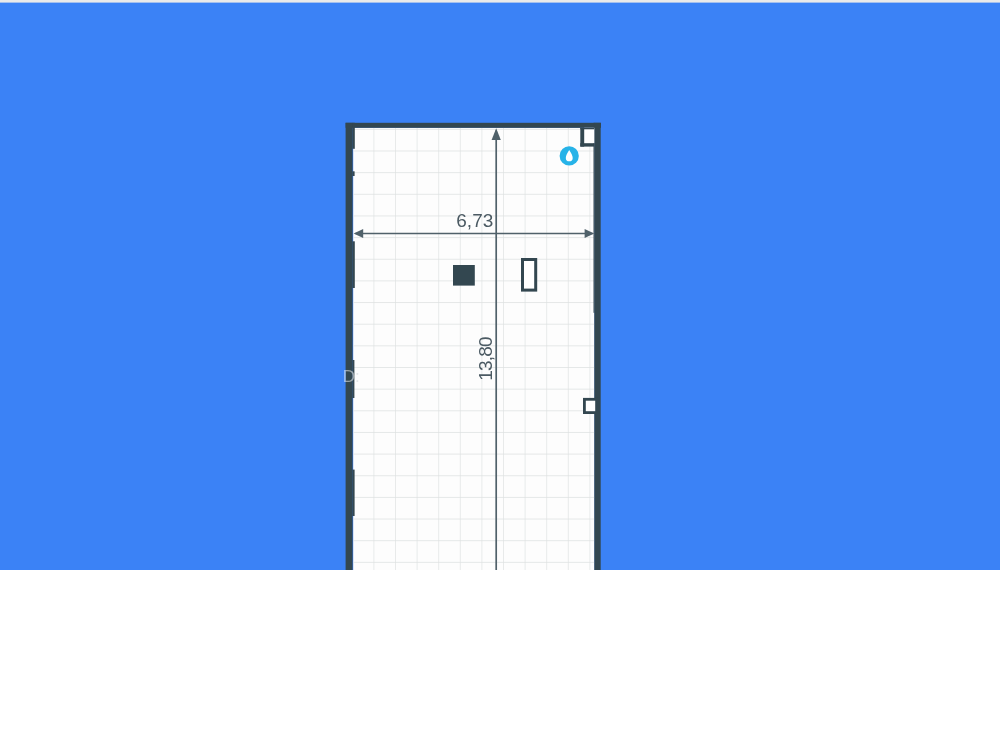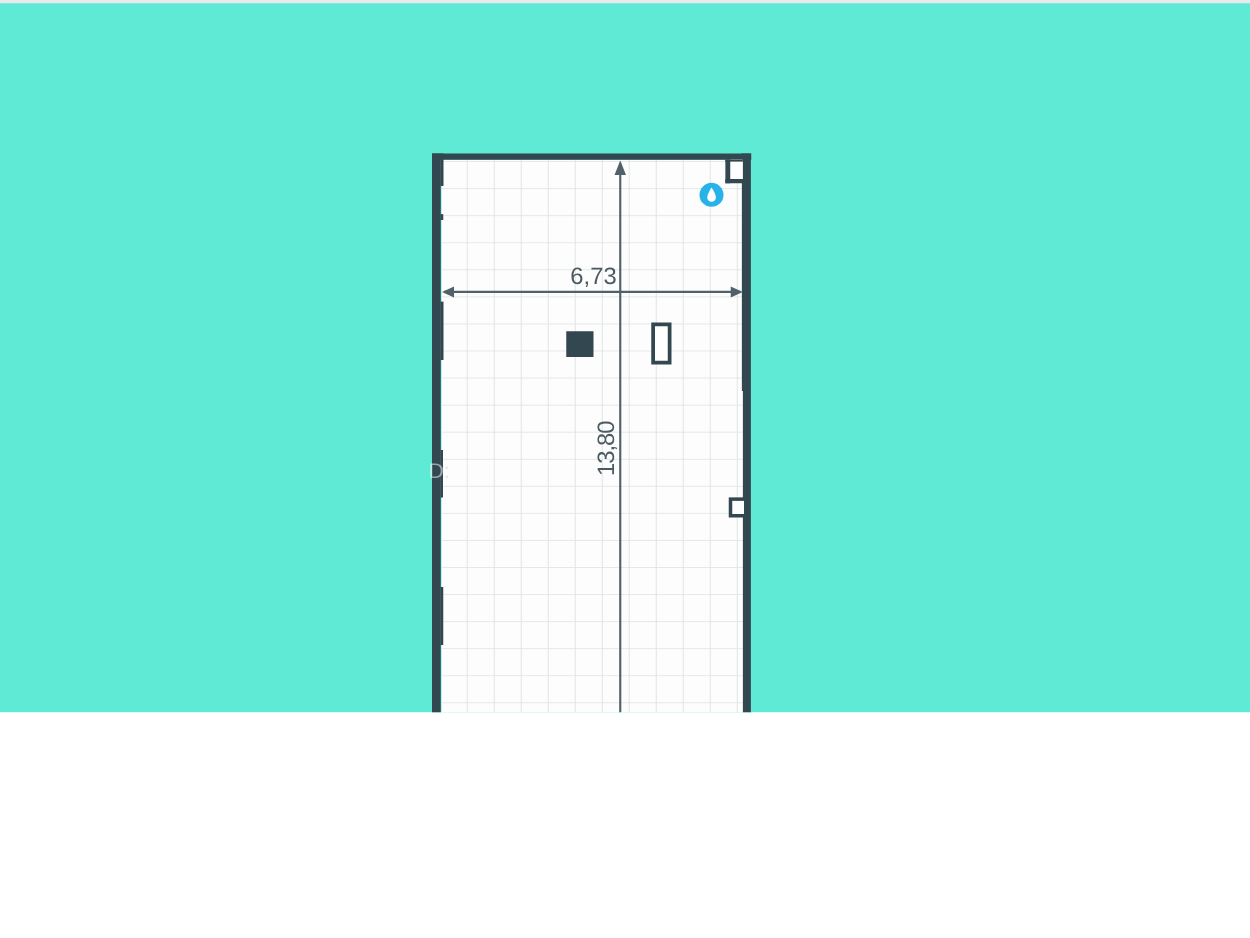--- a/index.html
+++ b/index.html
@@ -1,16 +1,16 @@
 <!DOCTYPE html>
 <html><head>
 <meta charset="utf-8">
 <style>
   html,body{margin:0;padding:0;background:#ffffff;}
-  #stage{position:relative;width:1000px;height:570px;background:#5eead4;overflow:hidden;
+  #stage{position:relative;width:1000px;height:570px;background:#3b82f6;overflow:hidden;
          font-family:"Liberation Sans", sans-serif;}
   svg{position:absolute;left:0;top:0;}
 </style>
 </head>
 <body>
 <div id="stage">
 <svg width="1000" height="750" viewBox="0 0 1000 750">
   <defs>
     <pattern id="grid" x="351.8" y="128.85" width="21.6" height="21.65" patternUnits="userSpaceOnUse">
       <path d="M 21.6 0 L 0 0 0 21.65" fill="none" stroke="#dde1e1" stroke-width="1.3"></path>

